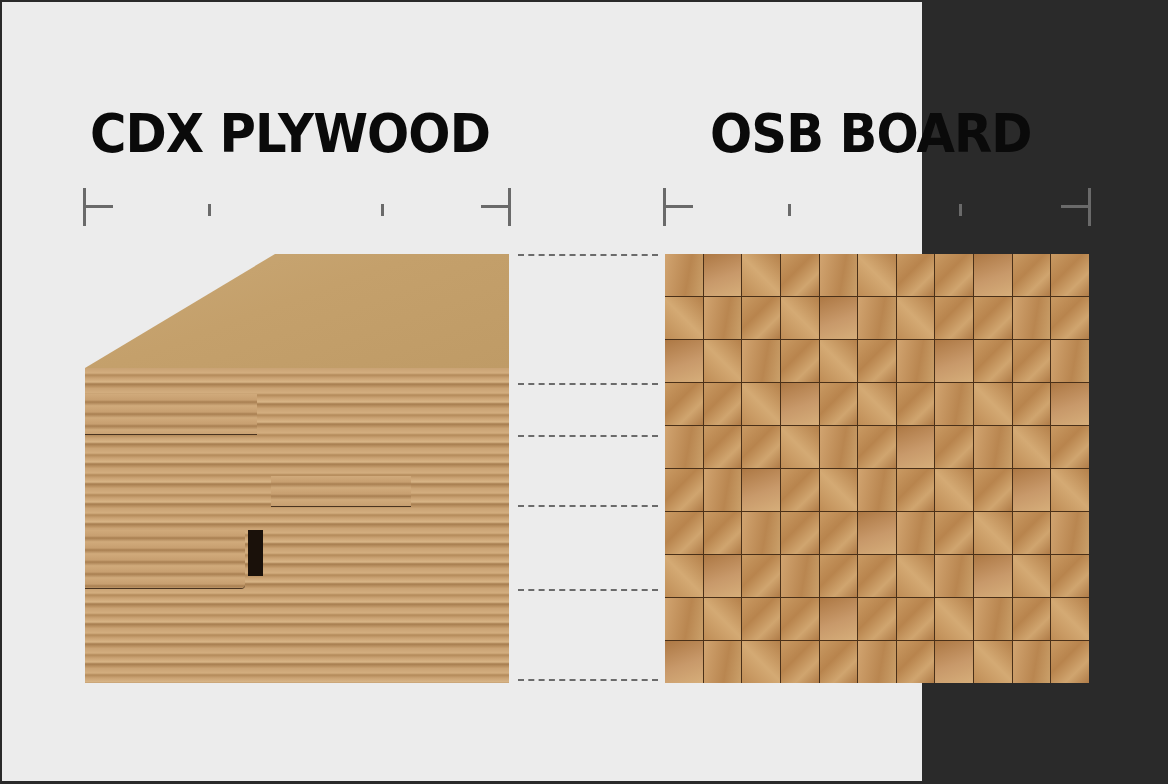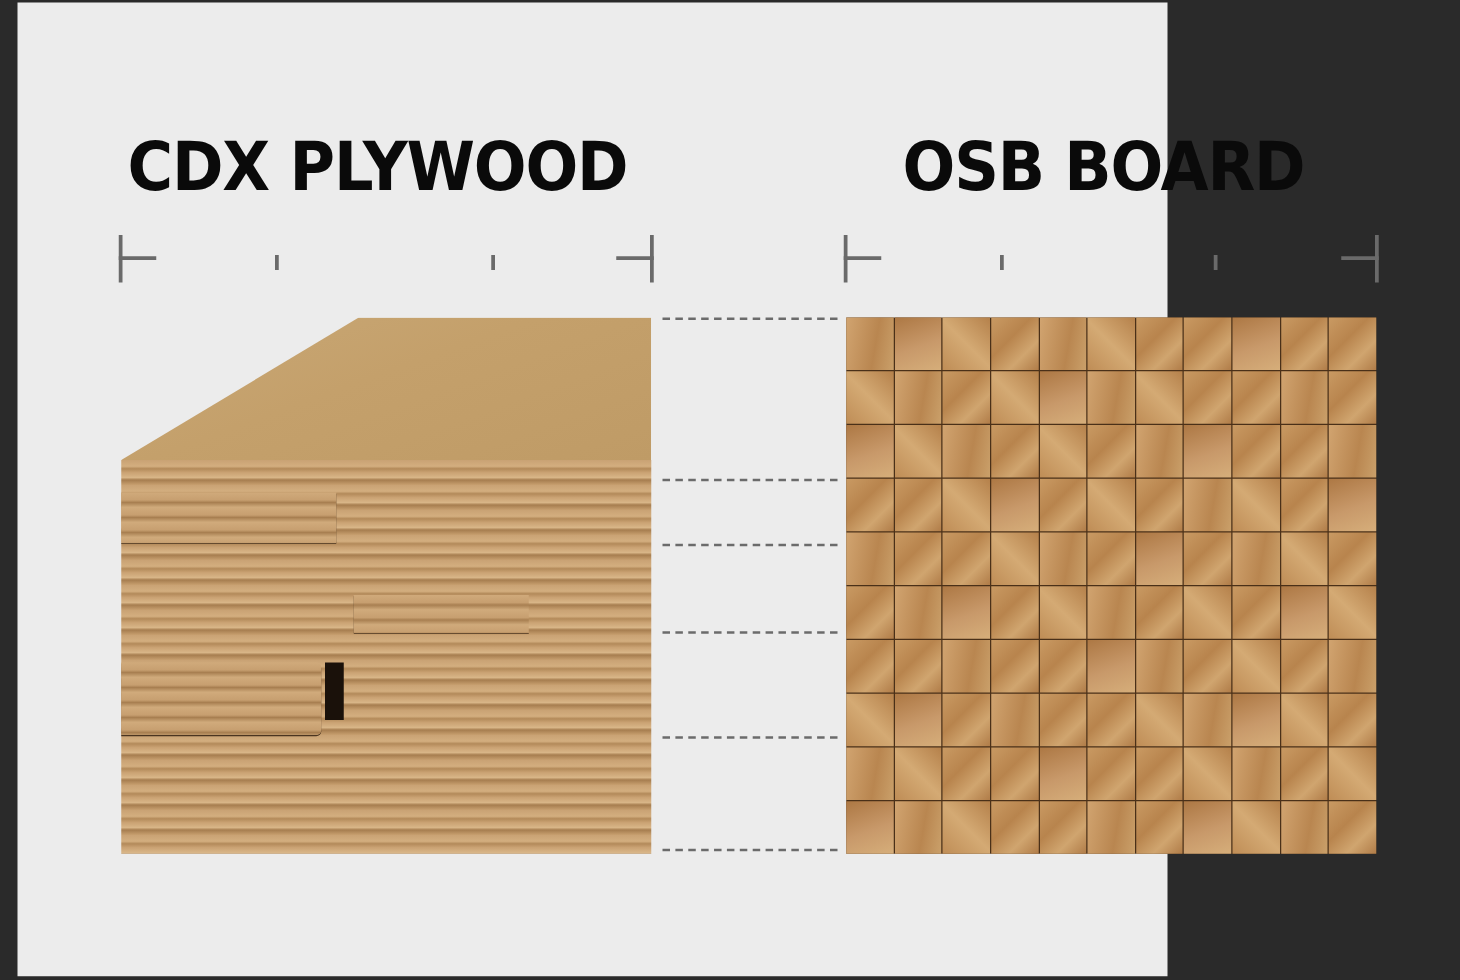--- a/index.html
+++ b/index.html
@@ -1,17 +1,17 @@
 <!DOCTYPE html>
 <html><head>
 <meta charset="utf-8">
 <style>
   html,body{margin:0;padding:0;}
   body{width:1168px;height:784px;background:#2a2a2a;font-family:"DejaVu Sans",sans-serif;overflow:hidden;}
-  .frame{position:absolute;left:14px;top:2px;width:920px;height:779px;background:#ececec;}
+  .frame{position:absolute;left:2px;top:2px;width:920px;height:779px;background:#ececec;}
   .title{position:absolute;top:100px;font-family:"DejaVu Sans",sans-serif;font-weight:bold;font-size:54px;letter-spacing:-1px;color:#0a0a0a;line-height:64px;transform:scaleX(0.92);transform-origin:left top;white-space:nowrap;}
   .ruler{position:absolute;top:186px;height:38px;}
   .ruler .cap{position:absolute;top:0;width:3px;height:38px;background:#6a6a6a;}
   .ruler .arm{position:absolute;top:17px;height:3px;width:30px;background:#6a6a6a;}
   .ruler .tick{position:absolute;top:16px;width:3px;height:12px;background:#6a6a6a;}
   .dash{position:absolute;left:516px;width:140px;height:0;border-top:2px dashed #6b6b6b;}
   .ply{position:absolute;left:83px;top:252px;width:424px;height:429px;}
   .ply-top{position:absolute;left:0;top:0;width:424px;height:114px;background:linear-gradient(160deg,#c9a876 0%,#c4a06b 45%,#bf9b66 100%);clip-path:polygon(190px 0,424px 0,424px 114px,0 114px);}
   .ply-edge{position:absolute;left:0;top:114px;width:424px;height:315px;
     background:repeating-linear-gradient(180deg,#c9a274 0px,#d3ae7f 5px,#b38a5a 7px,#caa273 10px,#d8b587 14px,#a67d4f 16px,#c8a070 20px);}

